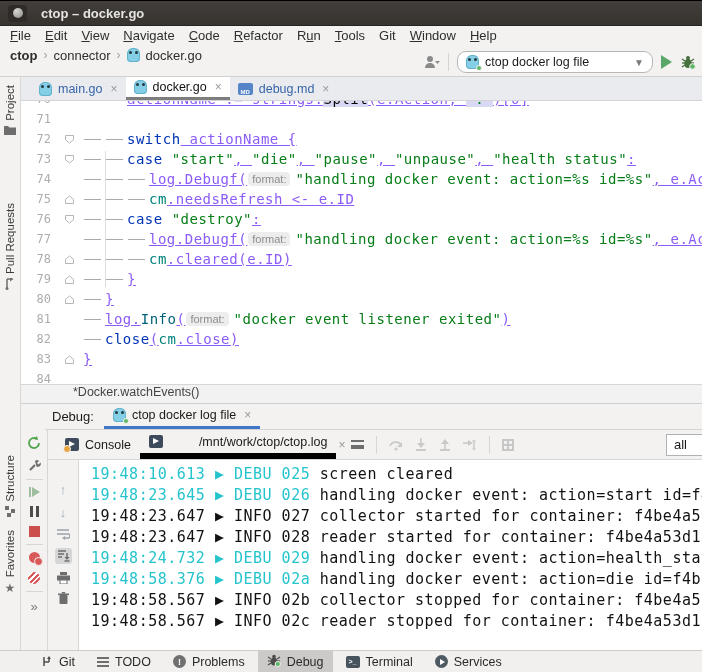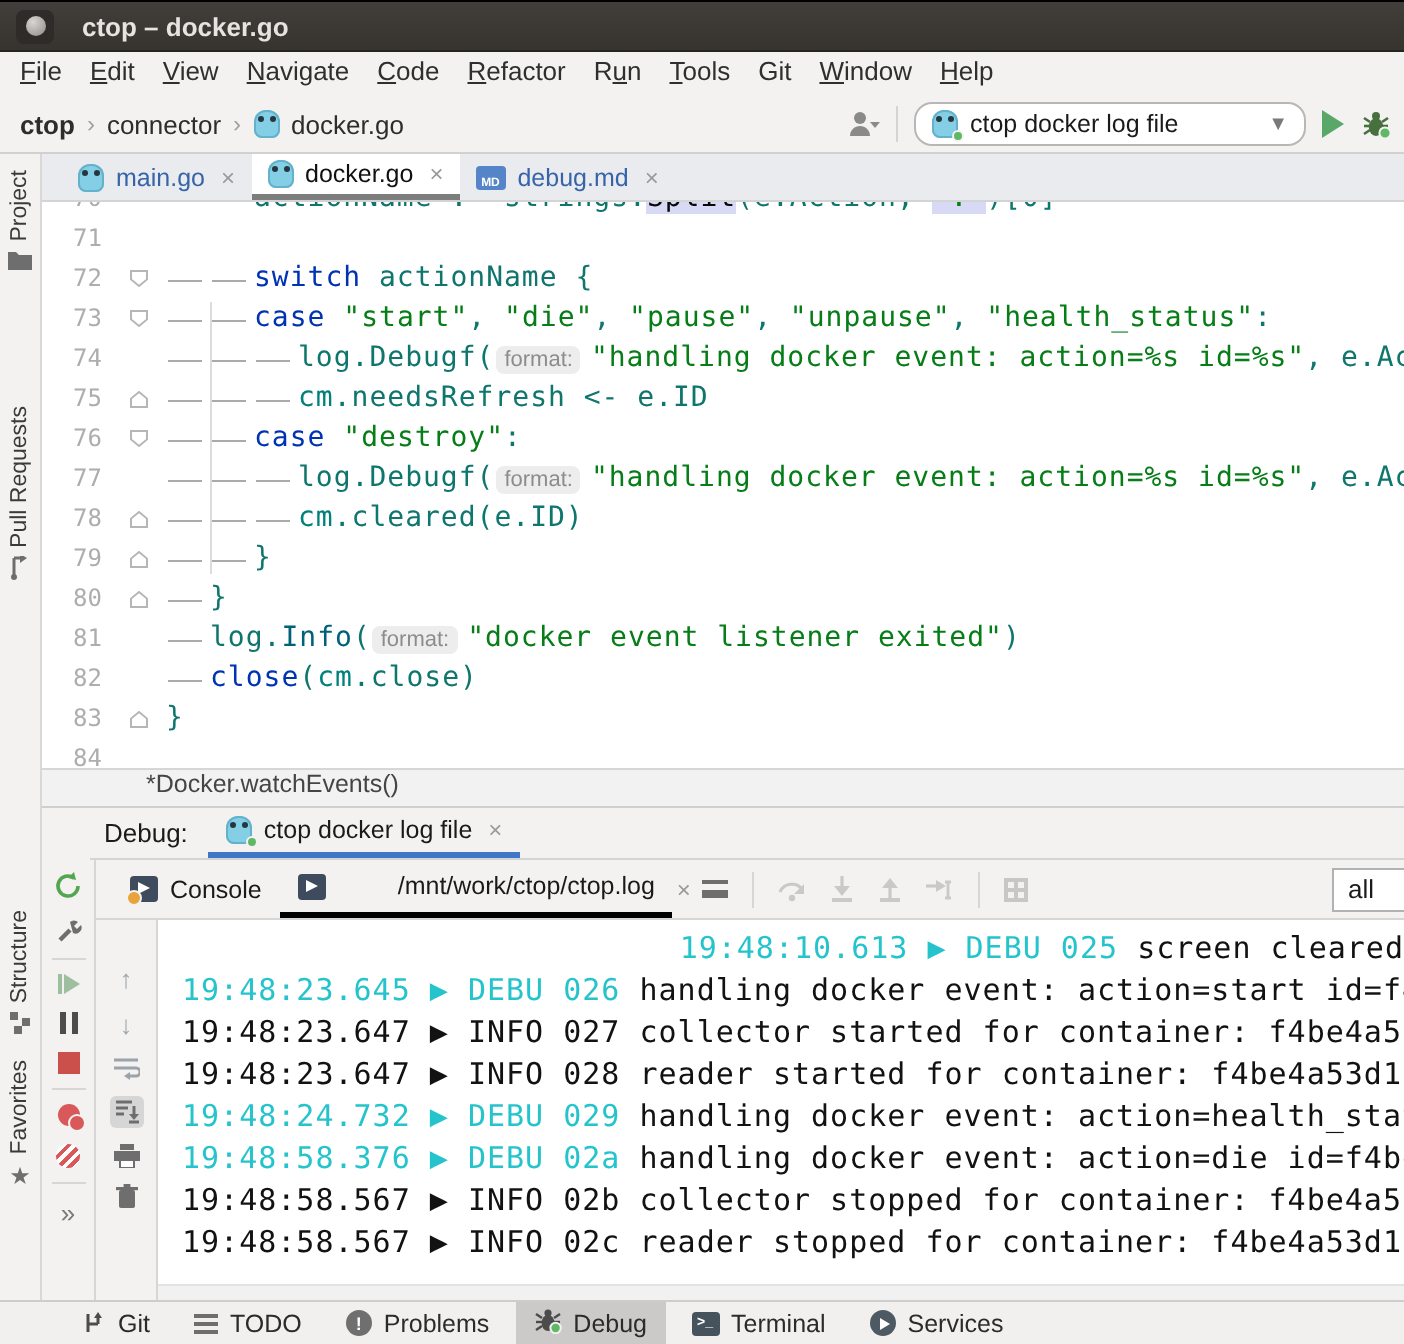--- a/index.html
+++ b/index.html
@@ -12,21 +12,21 @@
   .winbtn { width:19px; height:17px; border-radius:4px; background:#2e2b28; display:flex; align-items:center; justify-content:center; }
   .winbtn i { width:10px; height:10px; border-radius:50%; background:radial-gradient(circle at 35% 30%,#d8d6d2,#8c8a86); display:block; }
   .wtitle { color:#e6e4e0; font-weight:bold; font-size:13px; margin-left:14px; }
 
   
   .menubar { height:22px; display:flex; align-items:flex-start; padding-left:3px; background:#f3f2f1; }
   .menu-item { padding:2px 7px; color:#2f2f2f; cursor:default; }
   .menu-item u { text-decoration:underline; }
 
   
-  .toolbar { height:29px; display:flex; align-items:center; padding:0 6px 0 10px; background:#f3f2f1; border-bottom:1px solid #d2d1d0; }
+  .toolbar { height:29px; display:flex; padding:0 6px 0 10px; background:#f3f2f1; border-bottom:1px solid #d2d1d0; }
   .crumb-sep { color:#9f9f9f; margin:0 6px; font-size:12px; }
   .crumb { color:#2d2d2d; }
   .crumb.b { font-weight:bold; }
   .tb-right { margin-left:auto; display:flex; align-items:center; gap:8px; }
   .userbox { display:flex; align-items:center; color:#8a8a8a; }
   .tb-div { width:1px; height:18px; background:#d5d4d3; }
   .runcombo { height:22px; background:#fff; border:1px solid #b8b7b6; border-radius:9px; display:flex; align-items:center; padding:0 8px; gap:6px; min-width:196px; }
   .runcombo .lbl { font-size:12.5px; color:#1a1a1a; }
   .dd-arrow { color:#7a7a7a; font-size:10px; }
   .play { width:0; height:0; border-left:11px solid #59a869; border-top:7px solid transparent; border-bottom:7px solid transparent; }
@@ -49,55 +49,55 @@
   .tabbar { height:24px; background:#e9ebef; border-bottom:1px solid #d4d4d4; display:flex; align-items:stretch; padding-left:10px; }
   .etab { display:flex; align-items:center; gap:6px; padding:0 8px; font-size:12.5px; color:#3764a8; }
   .etab.active { background:#fff; color:#111; border-bottom:3px solid #7d7d7d; }
   .closex { color:#9a9a9a; font-size:12px; margin-left:2px; }
 
   
   .editor { height:283px; background:#fff; overflow:hidden; position:relative; font-family:"DejaVu Sans Mono", monospace; font-size:14px; letter-spacing:.5px; }
   .cl { height:20px; display:flex; align-items:center; white-space:pre; }
   .ln { width:34px; text-align:right; color:#adadad; font-size:12px; letter-spacing:0; flex:none; padding-right:4px; }
   .fold { width:28px; flex:none; display:flex; align-items:center; justify-content:center; }
-  .codetxt { flex:1; display:flex; align-items:flex-end; min-width:0; overflow:hidden; white-space:pre; }
+  .codetxt { flex:1; display:flex; align-items:center; min-width:0; overflow:hidden; white-space:pre; }
   .tabch { display:inline-block; width:22px; height:13px; position:relative; flex:none; }
   .tabch:after { content:""; position:absolute; left:1px; right:4px; top:6px; border-top:1px solid #aaa; }
-  .tk-kw { color:#0033b3; } .tk-str { color:#067d17; } .tk-pl { color:#0f766e; }
+  .tk-kw { color:#0033b3; } .tk-str { color:#067d17; } .tk-pl { color:#8b5cf6;text-decoration:underline; }
   .tk-fn { color:#00627a; } .tk-var { color:#00827a; }
   .tk-hl { color:#080808; background:#d7d9f5; } .tk-hlstr { color:#067d17; background:#d7d9f5; }
   .tk-hint { background:#ededed; color:#8c8c8c; border-radius:4px; font-size:11px; letter-spacing:0; padding:1px 4px; margin:0 5px 0 1px; font-family:"Liberation Sans",sans-serif; }
   .partial-top { height:8px; overflow:hidden; }
   .partial-top .cl { margin-top:-12px; }
   .iguide { position:absolute; left:84px; top:50px; height:136px; border-left:1px solid #dcdcdc; }
 
   
   .ecrumb { height:20px; background:#f2f2f2; border-top:1px solid #d6d6d6; border-bottom:1px solid #cfcfcf; display:flex; padding-left:52px; font-size:12.5px; color:#454545; }
 
   
   .dbg-tabrow { height:26px; background:#f3f2f1; display:flex; align-items:stretch; padding-left:7px; border-bottom:1px solid #d4d4d4;margin-left:24px; }
   .dbg-label { align-self:center; margin-right:10px; color:#1a1a1a; }
   .dbg-tab { display:flex; align-items:center; gap:6px; padding:0 9px; border-bottom:3px solid #3f76c8; font-size:12.5px; position:relative; }
   .dbg-body { flex:1; display:flex; min-height:0; }
   .dbg-col1 { width:27px; flex:none; border-right:1px solid #d7d6d5; background:#f3f2f1; display:flex; flex-direction:column; align-items:center; padding-top:6px; gap:9px; }
   .dbg-col1 .hdiv { width:17px; border-top:1px solid #d7d6d5; margin:-2px 0; }
   .dbg-rest { flex:1; display:flex; flex-direction:column; min-width:0; }
   .toolrow { height:30px; background:#f3f2f1; border-bottom:1px solid #d7d6d5; display:flex; align-items:stretch; padding-left:8px; }
   .ttab { display:flex; align-items:center; gap:6px; padding:0 9px; font-size:12.5px; color:#1a1a1a; }
-  .ttab.sel { border-bottom:3px solid #000000;gap:36px; }
+  .ttab.sel { border-bottom:6px solid #000000;gap:36px; }
   .conicon { width:14px; height:13px; background:#3d4b5c; border-radius:2px; position:relative; flex:none; }
   .conicon:before { content:""; position:absolute; left:4px; top:3px; border-left:6px solid #fff; border-top:3.5px solid transparent; border-bottom:3.5px solid transparent; }
   .conicon.y:after { content:""; position:absolute; left:-2px; bottom:-2px; width:6px; height:6px; border-radius:50%; background:#e8a33d; border:1px solid #f3f2f1; }
   .trow-icons { display:flex; align-items:center; gap:12px; margin-left:6px; }
   .vdiv { width:1px; height:18px; background:#d7d6d5; }
   .allbox { margin-left:auto; margin-right:-6px; align-self:center; height:22px; width:42px; background:#fff; border:1px solid #b2b2b2; display:flex; align-items:center; padding-left:7px; font-size:13px; }
   .console-row { flex:1; display:flex; min-height:0; background:#fff; }
   .dbg-col2 { width:31px; flex:none; border-right:1px solid #d7d6d5; background:#f3f2f1; display:flex; flex-direction:column; align-items:center; padding-top:22px; gap:8px; }
   .selbg { background:#d6d6d6; border-radius:3px; padding:2px; }
-  .logarea { flex:1; min-width:0; display:flex; flex-direction:column; overflow:hidden;text-align:right; }
+  .logarea { flex:1; min-width:0; display:flex; flex-direction:row; overflow:hidden; }
   .loglines { flex:1; padding:4px 0 0 12px; font-family:"DejaVu Sans Mono", monospace; font-size:15px; letter-spacing:.5px; overflow:hidden; white-space:pre; }
   .logline { height:21px; line-height:21px; }
   .lv-DEBU { color:#25c4cc; } .lv-INFO { color:#121212; }
   .logmsg { color:#121212; }
   .logscroll { height:8px; background:#f1f1f1; border-top:1px solid #e3e3e3; }
 
   
   .ico { display:inline-flex; align-items:center; justify-content:center; flex:none; }
   .garrow { font-size:13px; color:#9fa7af; font-weight:bold; }
   .more { color:#7a7a7a; font-size:13px; }

